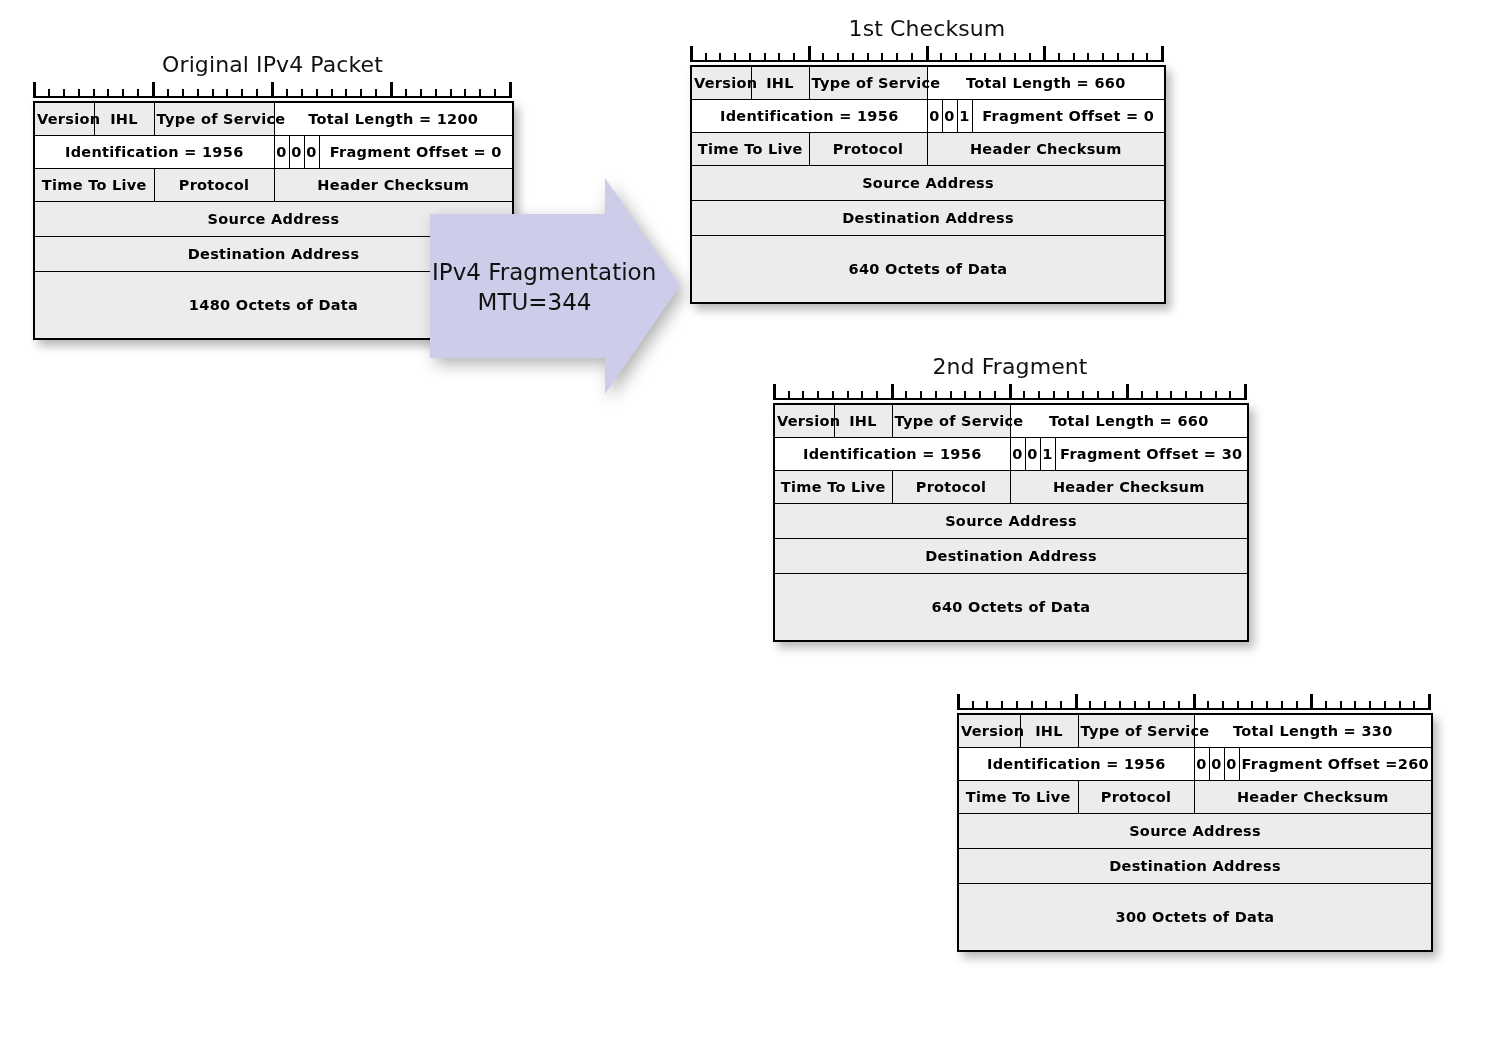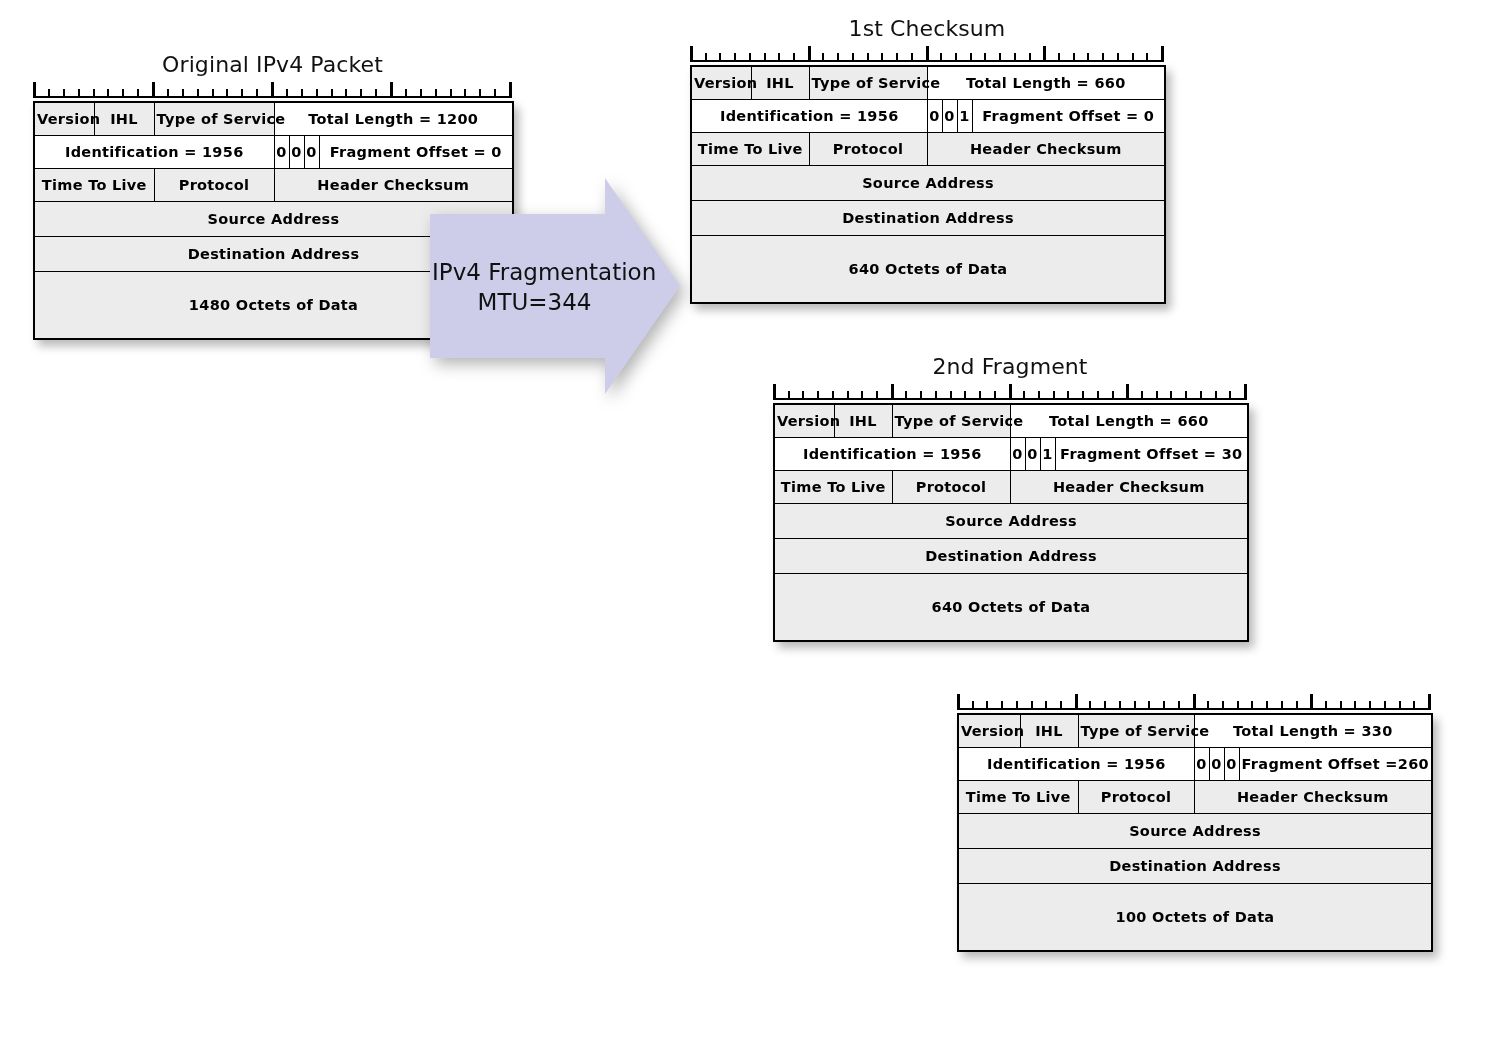--- a/index.html
+++ b/index.html
@@ -423,17 +423,17 @@
       <td>Protocol</td>
       <td colspan="4">Header Checksum</td>
     </tr>
     <tr>
       <td class="addr-row" colspan="7">Source Address</td>
     </tr>
     <tr>
       <td class="addr-row" colspan="7">Destination Address</td>
     </tr>
     <tr>
-      <td class="data-row" colspan="7">100 Octets of Data</td>
+      <td class="data-row" colspan="7">300 Octets of Data</td>
     </tr>
   </tbody>
     </table>
 </div>
 
 </body></html>

